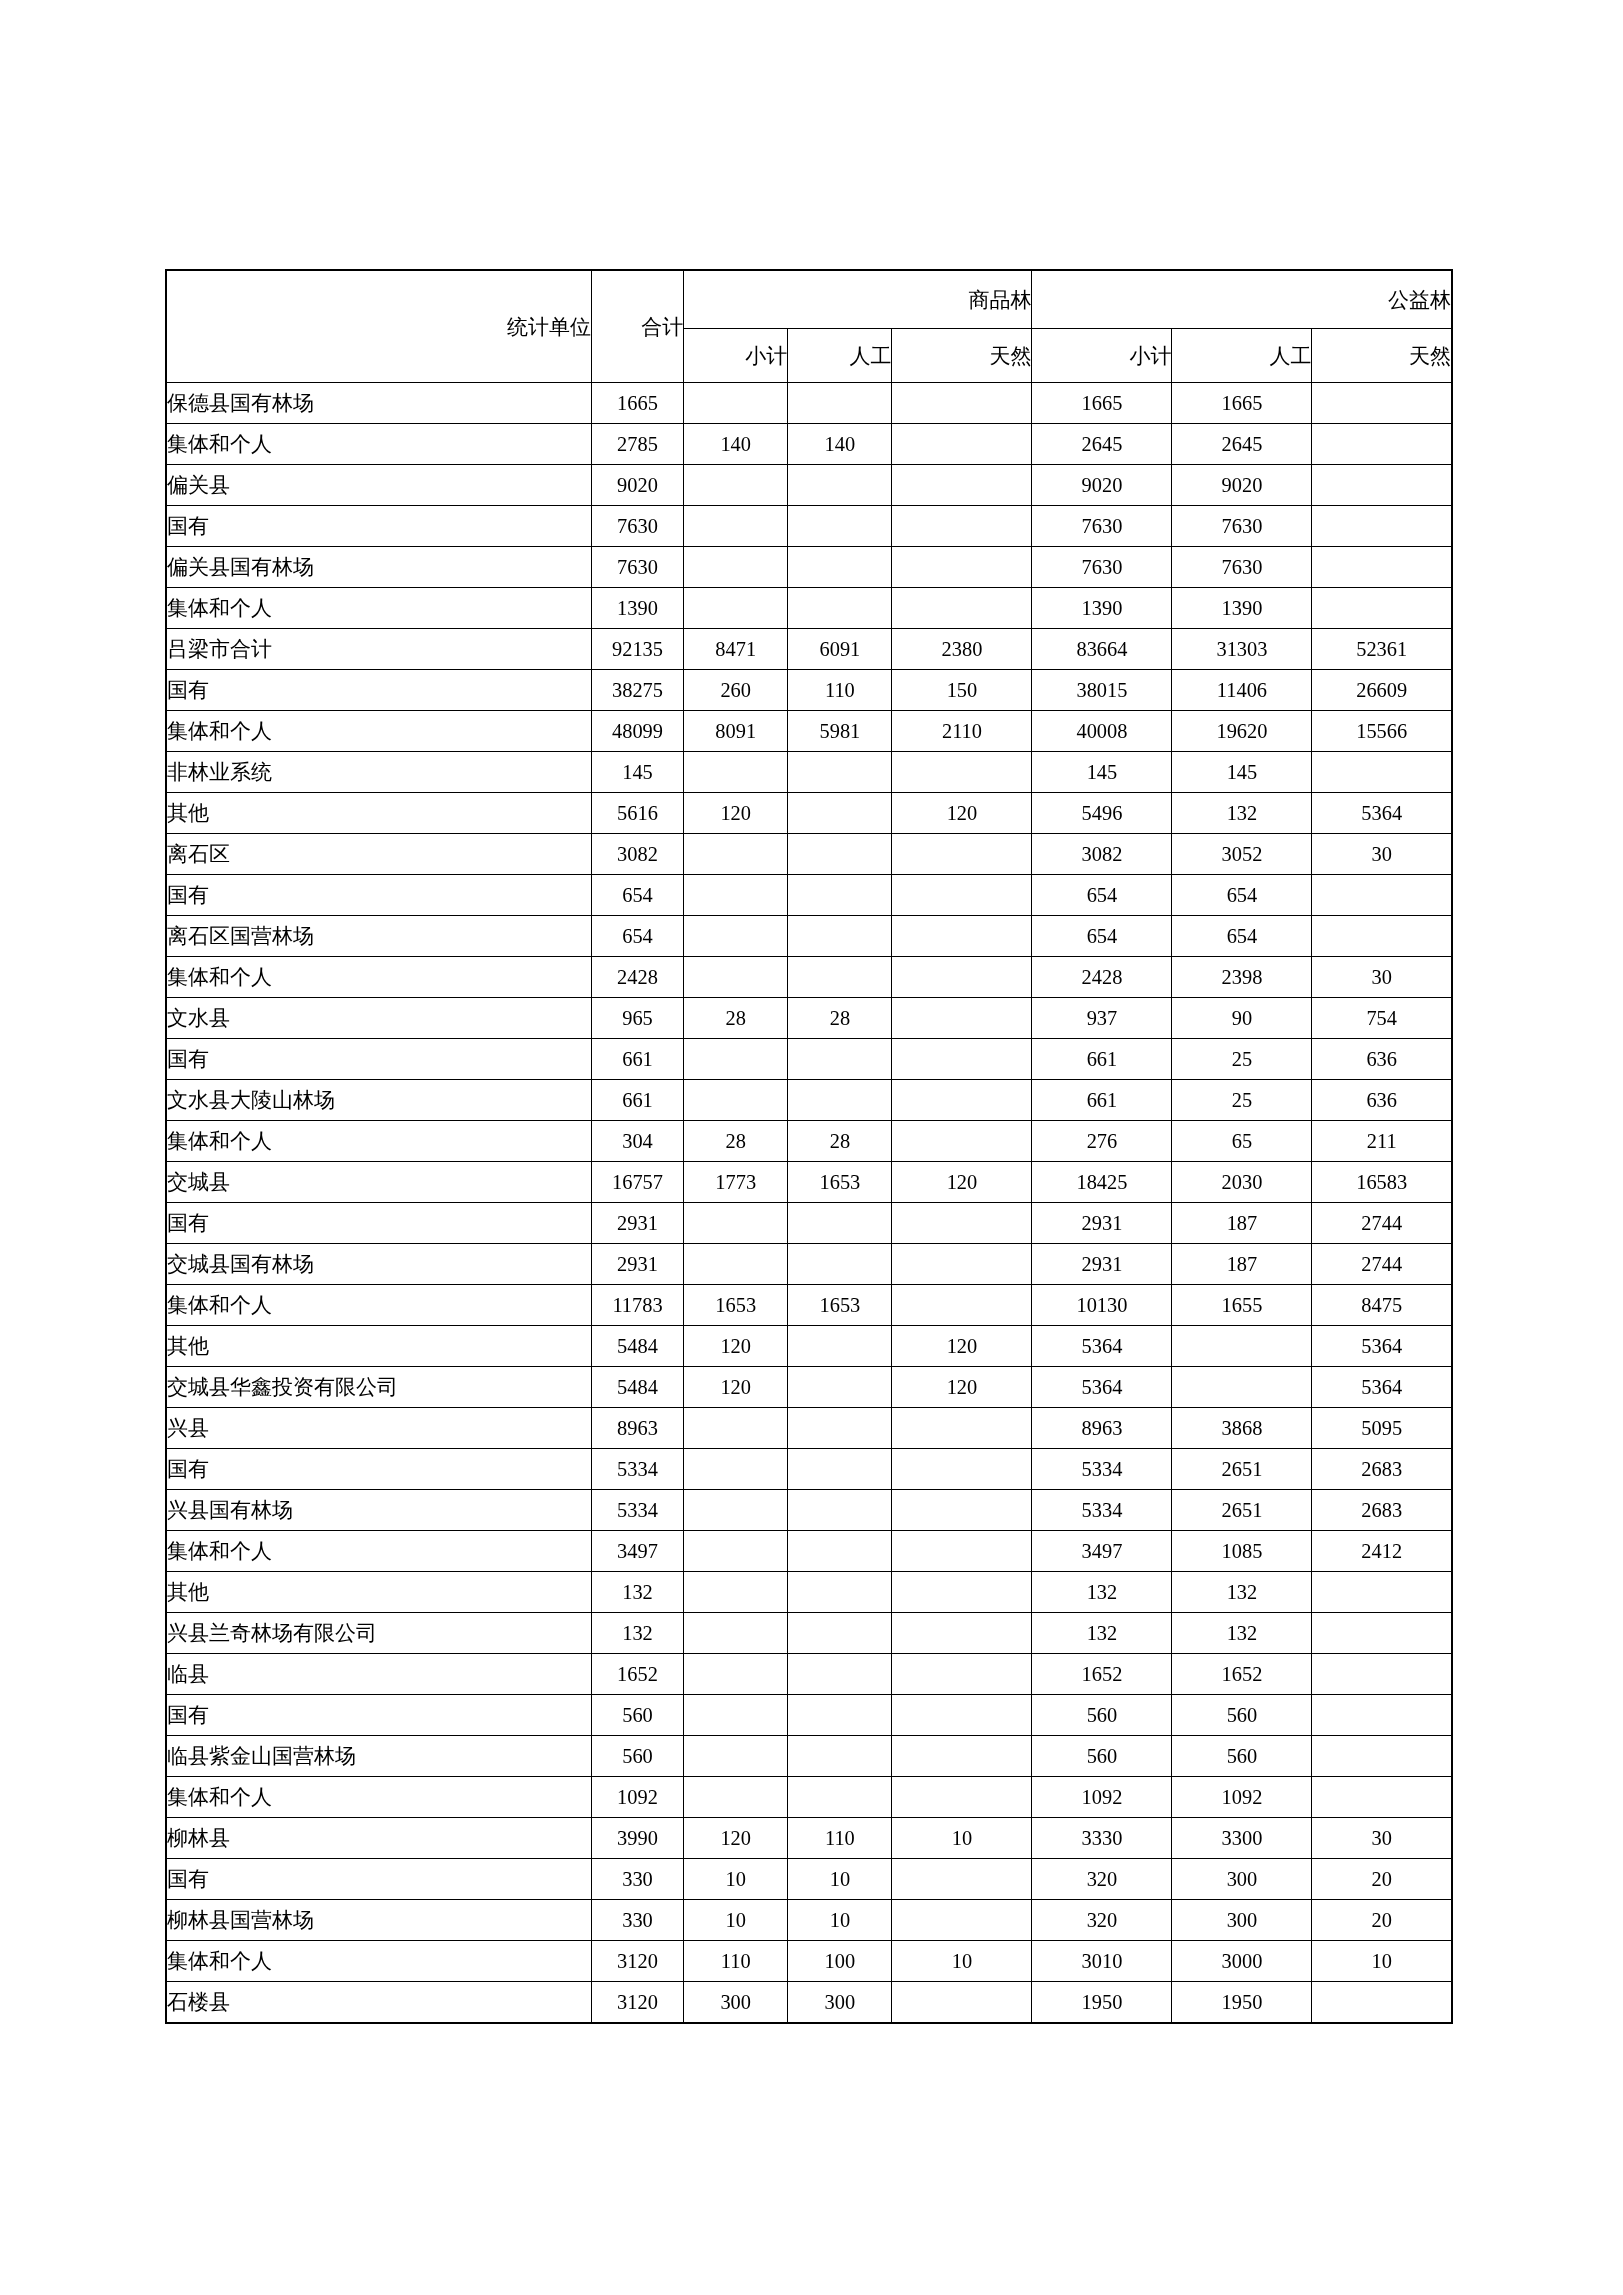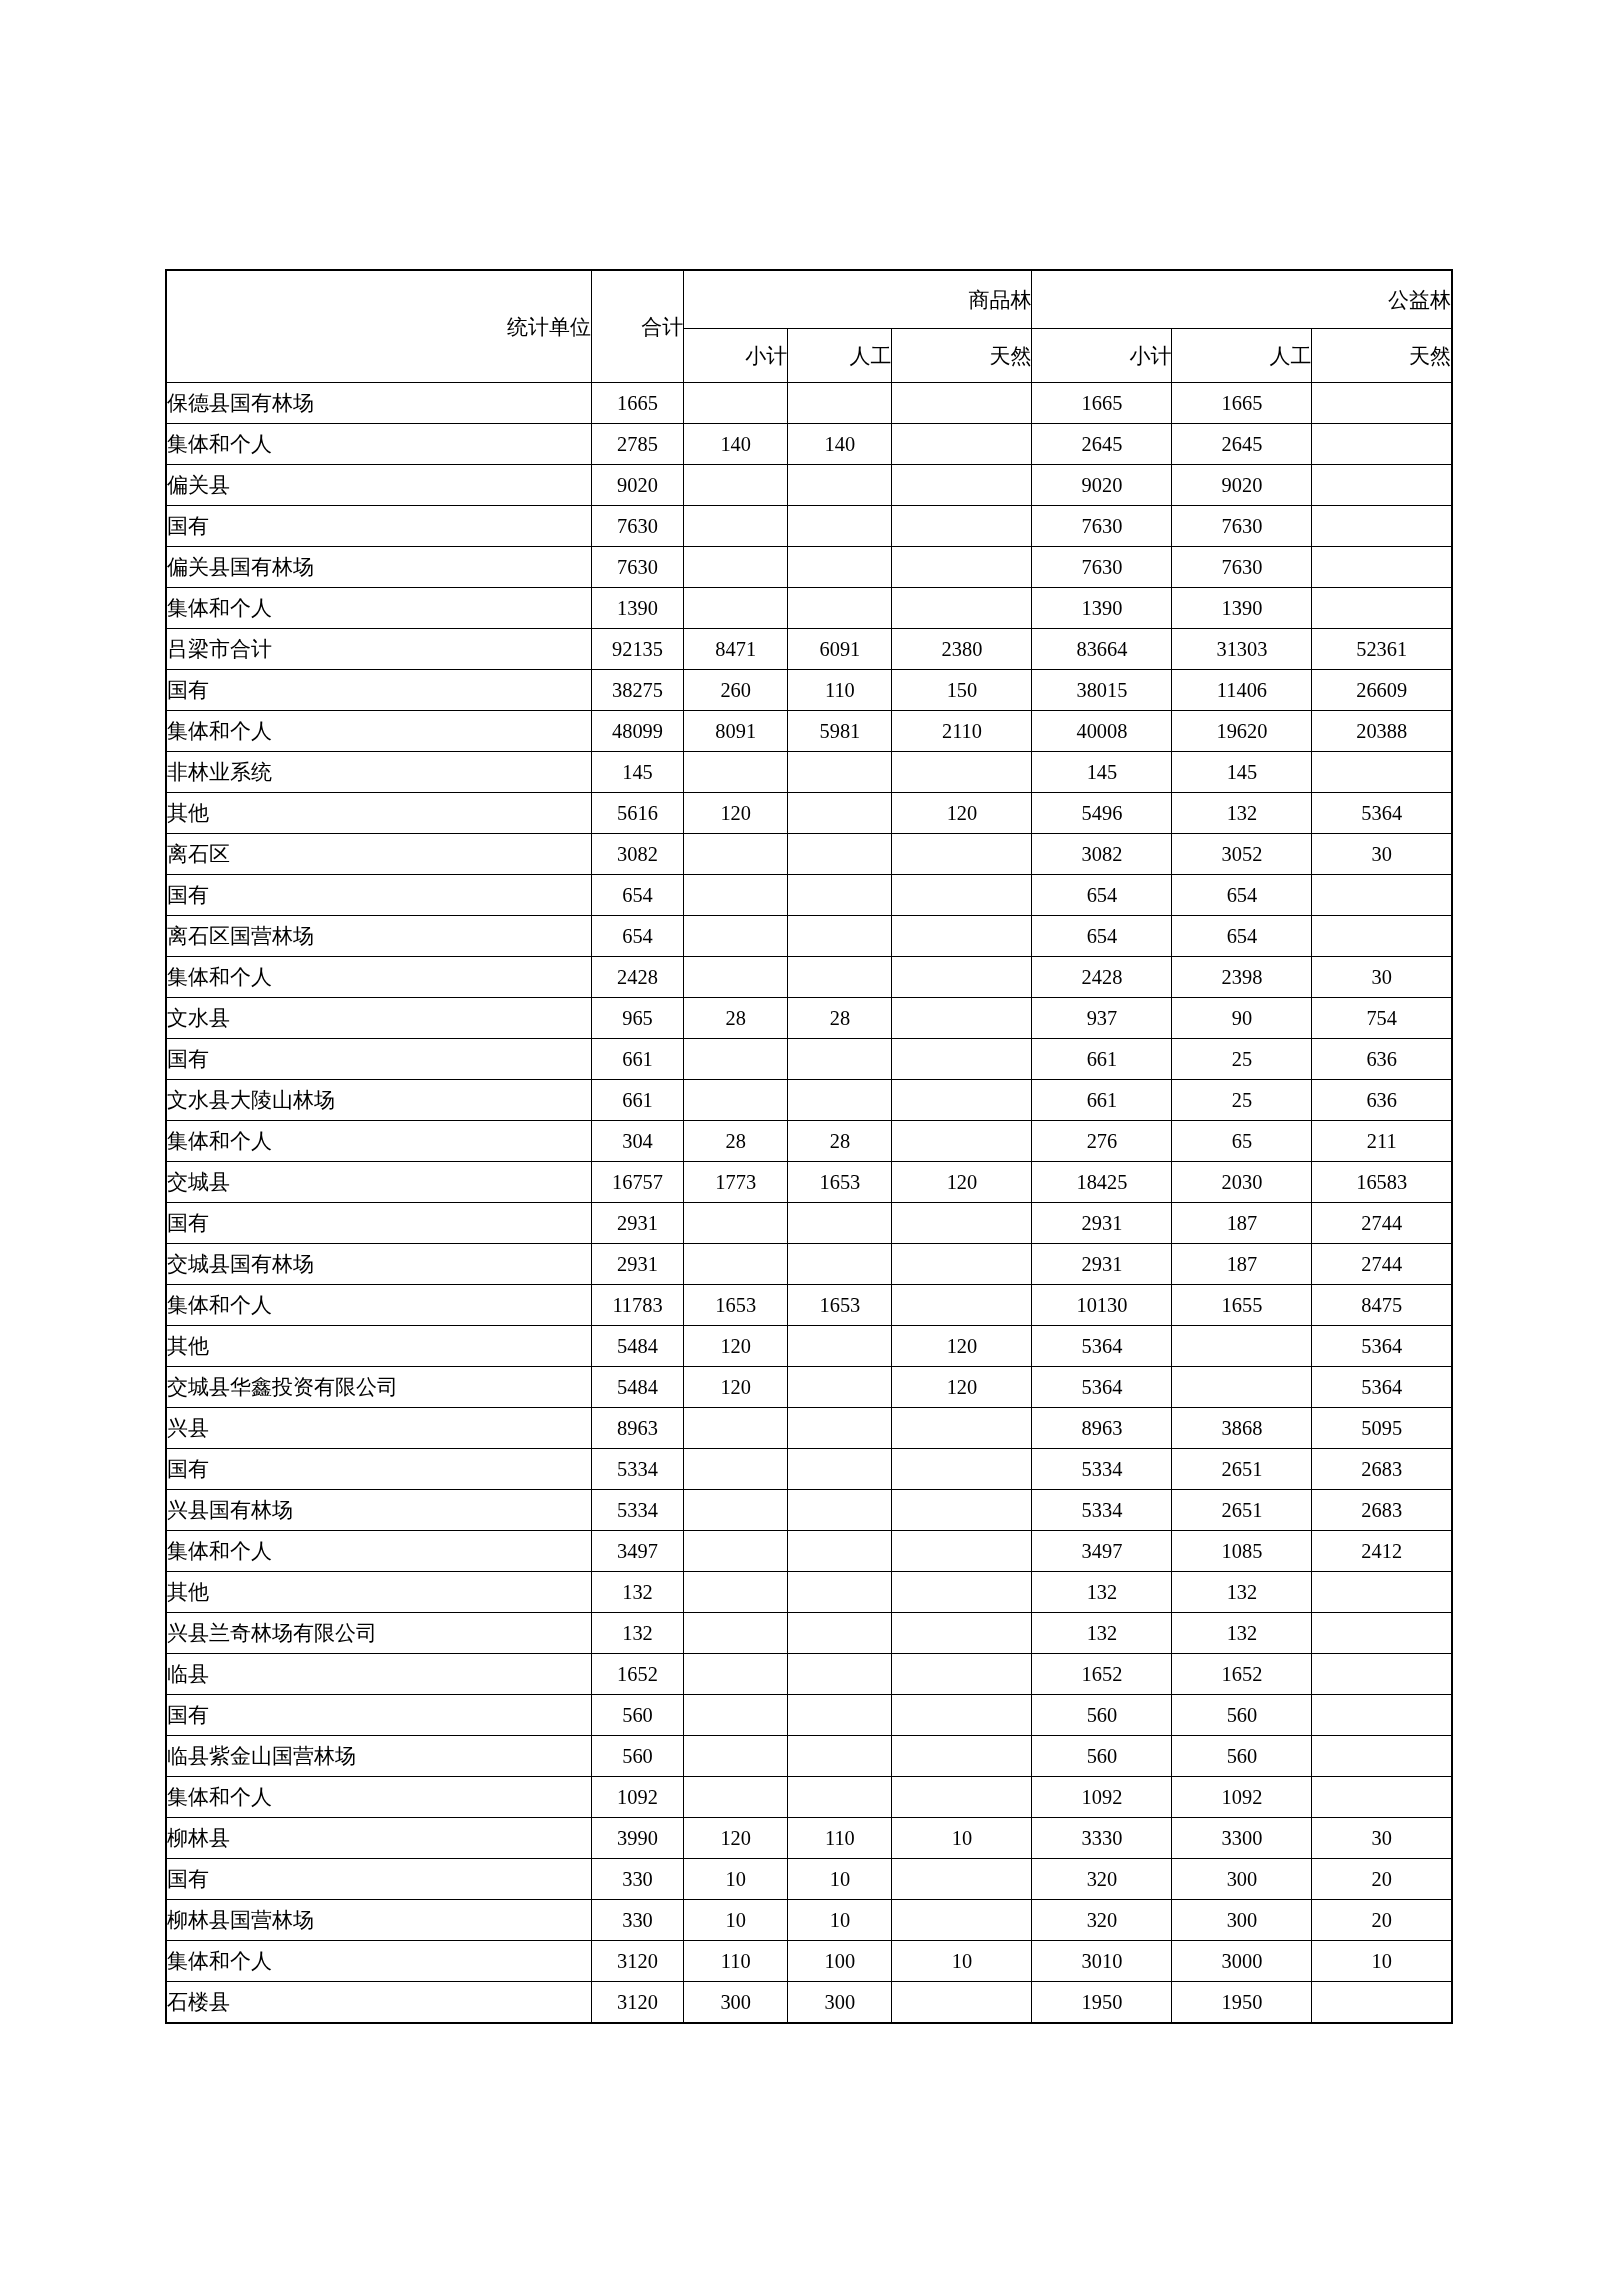--- a/index.html
+++ b/index.html
@@ -201,21 +201,21 @@
             <td class="num">26609</td>
           </tr>
           <tr class="bold">
             <td class="unit">集体和个人</td>
             <td class="num">48099</td>
             <td class="num">8091</td>
             <td class="num">5981</td>
             <td class="num">2110</td>
             <td class="num">40008</td>
             <td class="num">19620</td>
-            <td class="num">20388</td>
+            <td class="num">15566</td>
           </tr>
           <tr class="bold">
             <td class="unit">非林业系统</td>
             <td class="num">145</td>
             <td class="num"></td>
             <td class="num"></td>
             <td class="num"></td>
             <td class="num">145</td>
             <td class="num">145</td>
             <td class="num"></td>

